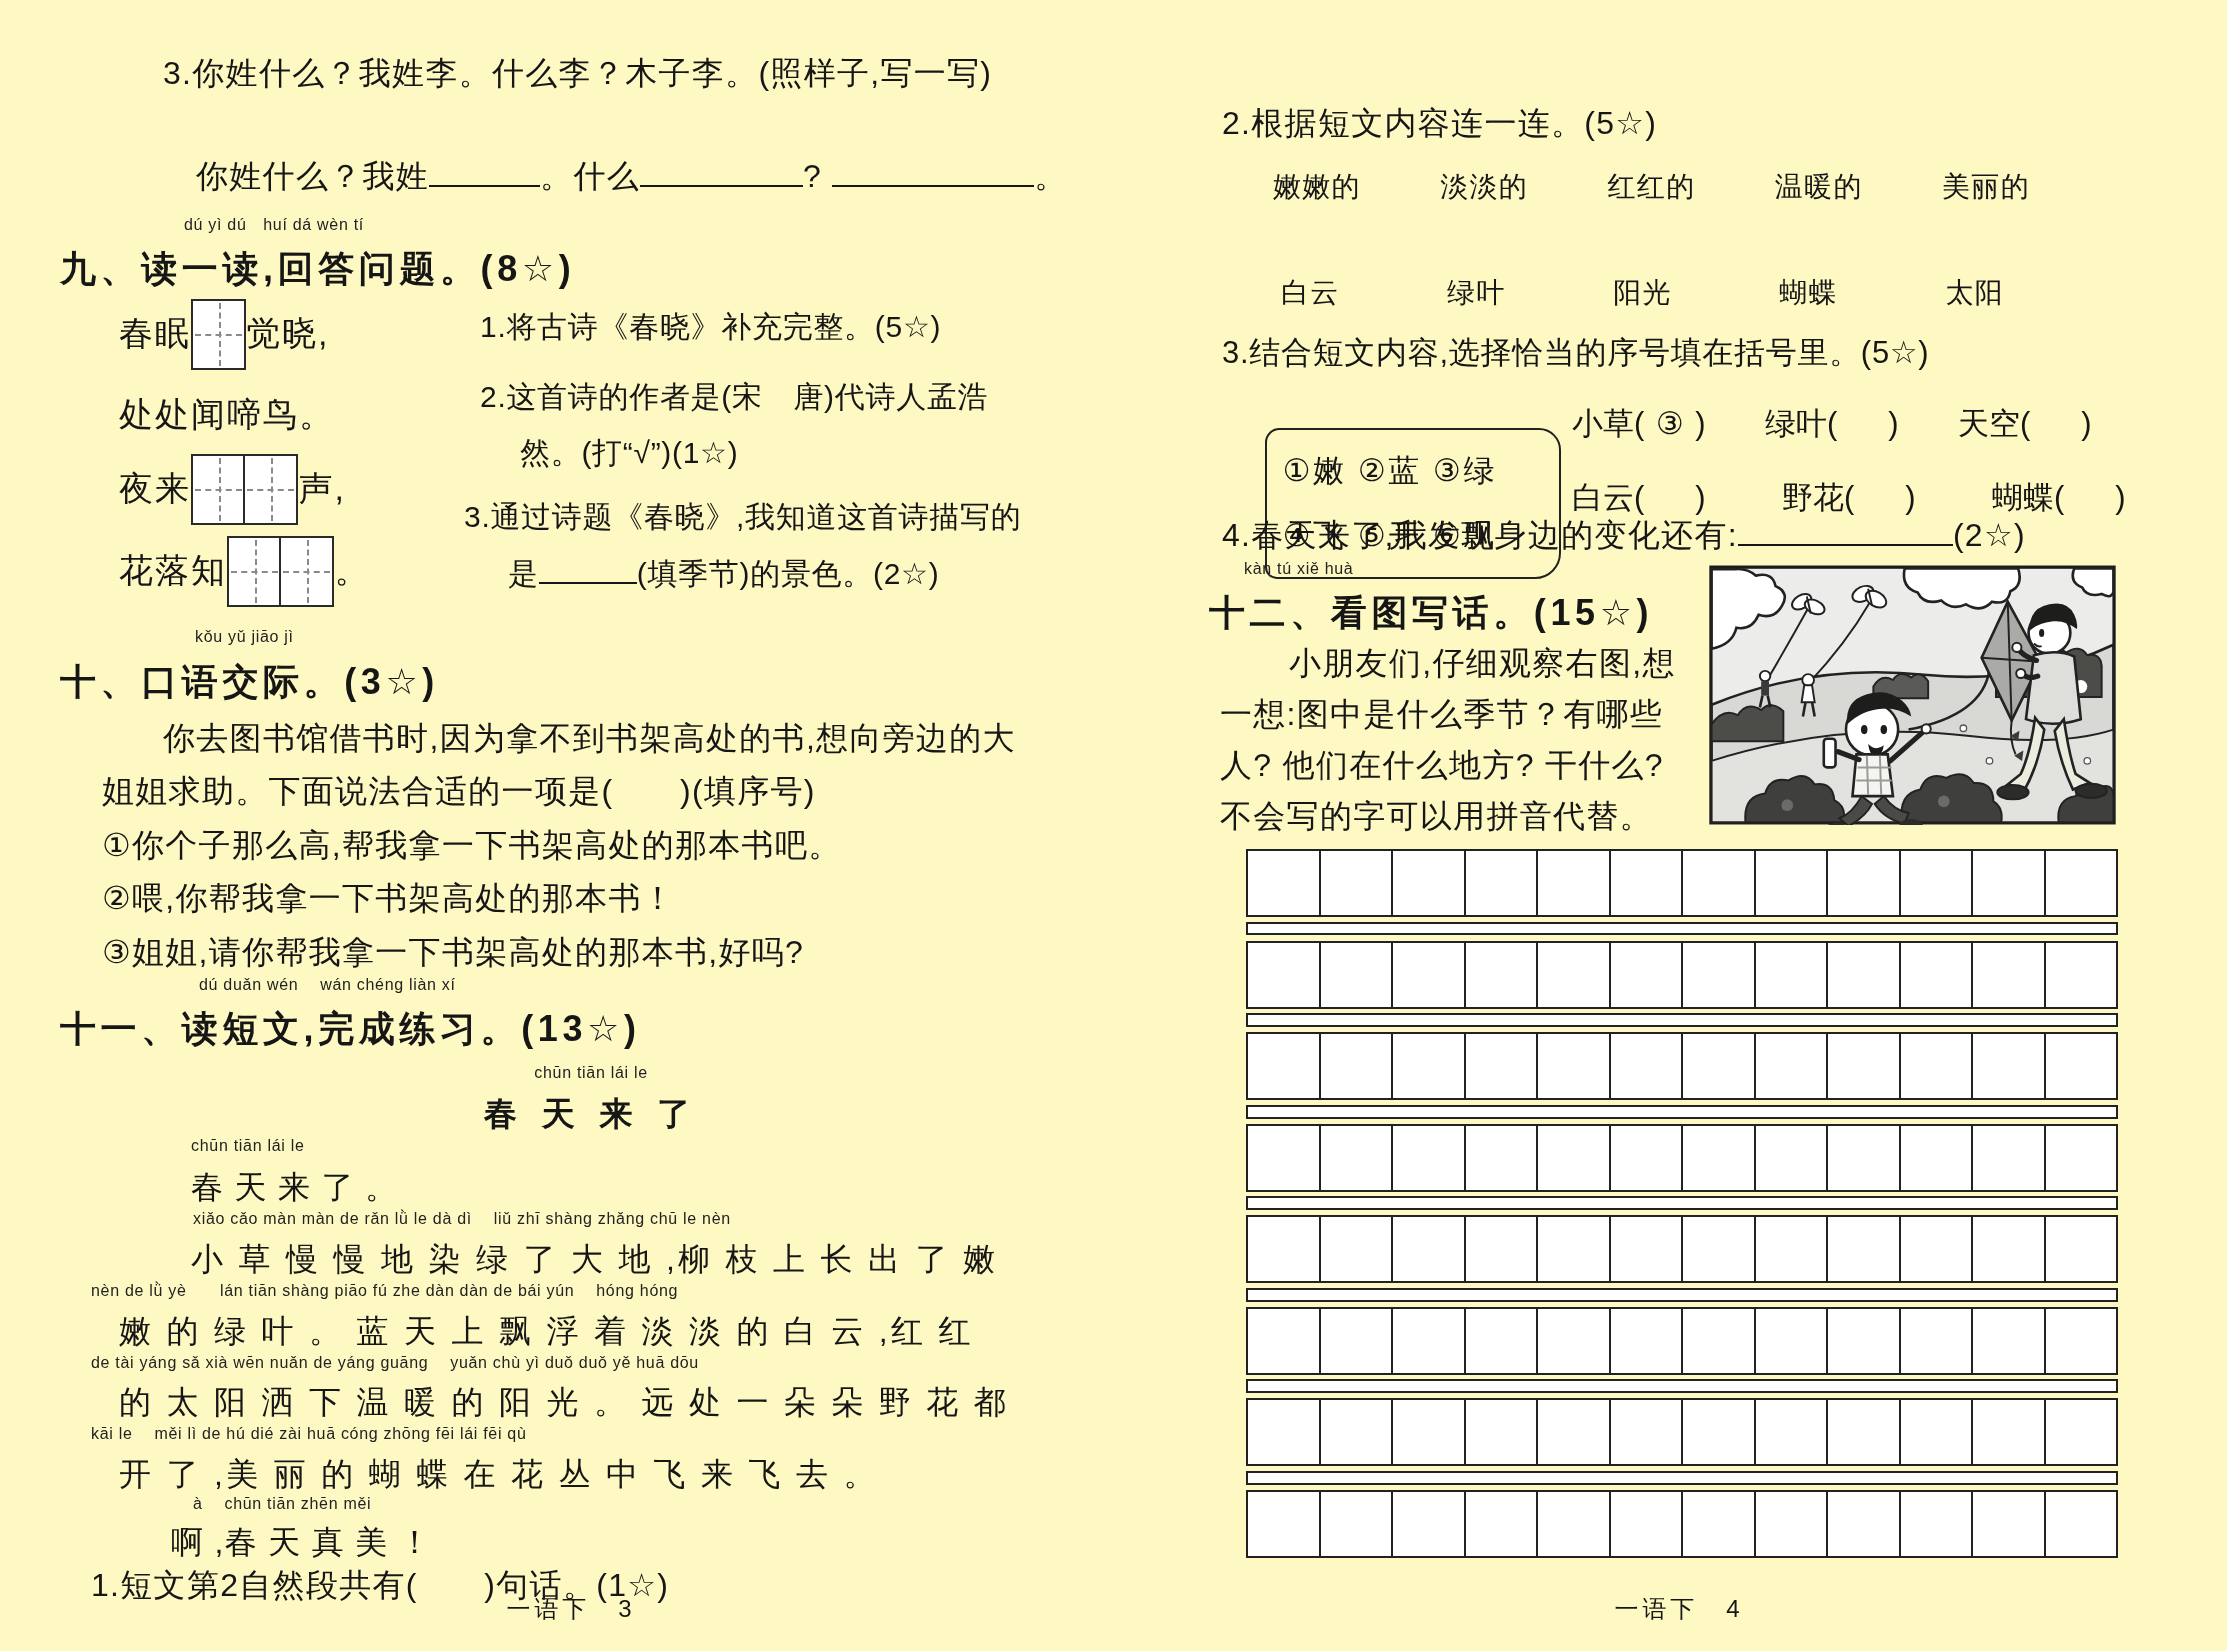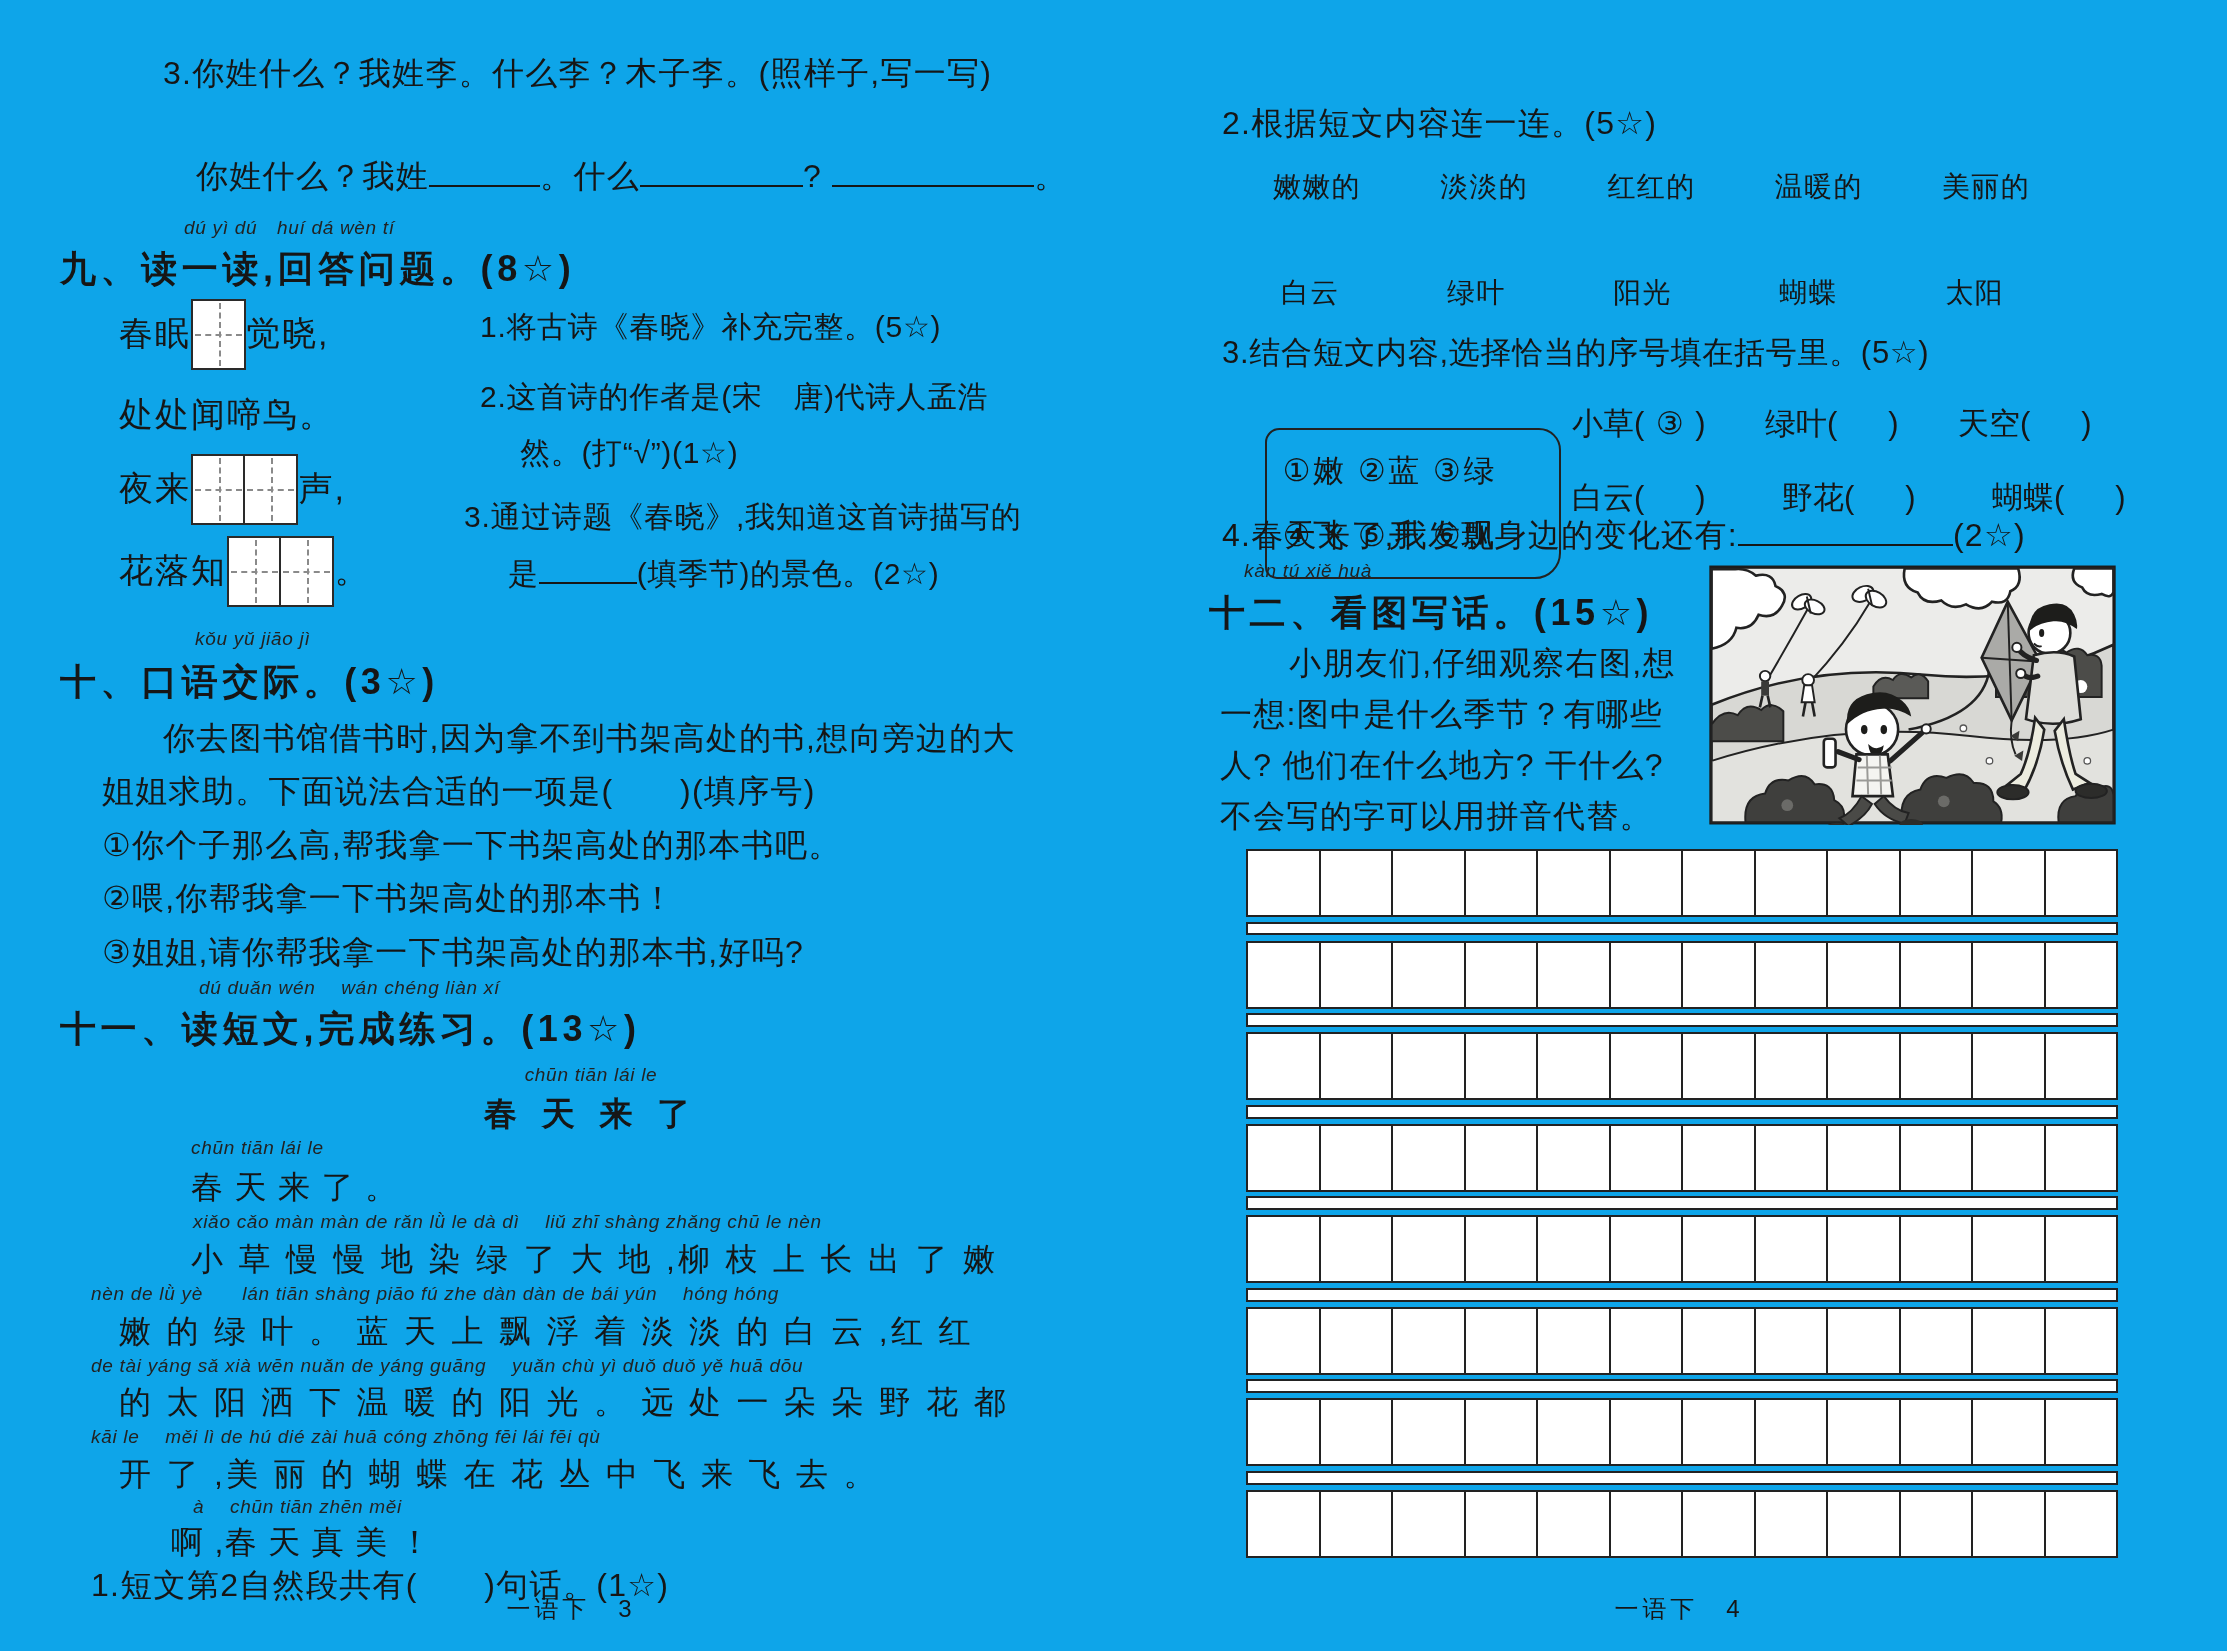--- a/index.html
+++ b/index.html
@@ -1,24 +1,24 @@
 <!DOCTYPE html>
 <html style="font-size:10.4px"><head>
 <meta charset="utf-8">
 <style>
   html,body{margin:0;padding:0;background:#e9e9e6;}
   #sheet{
-    position:relative;width:2227px;height:1652px;background:#0ea5e9;
+    position:relative;width:2227px;height:1652px;background:#fef9c3;
     font-family:"Liberation Sans","DejaVu Sans",sans-serif;color:#161616;overflow:hidden;
   }
   .abs{position:absolute;white-space:nowrap;}
   .cn{font-size:32px;letter-spacing:1.3px;}
   .cn-sm{font-size:30px;letter-spacing:0.7px;}
   .heading{font-size:36px;font-weight:bold;letter-spacing:4.6px;}
-  .py{font-size:19px;letter-spacing:0.7px;color:#222;font-style:italic;}
+  .py{font-size:16px;letter-spacing:0.7px;color:#222;}
   .blank{display:inline-block;border-bottom:2.6px solid #161616;height:6.5px;vertical-align:baseline;}
   .b170{width:111px;} .b250{width:163px;} .b310{width:202px;} .b150{width:98px;} .b330{width:215px;}
   
   .tbox{display:inline-block;width:51px;height:67px;border:2.6px solid #2a2a2a;position:relative;background:#fff;vertical-align:middle;}
   .tbox + .tbox{margin-left:-2.6px;}
   .tbox::before{content:"";position:absolute;left:2px;right:2px;top:50%;border-top:2px dashed #8a8a8a;}
   .tbox::after{content:"";position:absolute;top:2px;bottom:2px;left:50%;border-left:2px dashed #8a8a8a;}
   .poemrow{display:flex;align-items:center;position:absolute;font-size:34px;letter-spacing:2px;}
   
   .bank{position:absolute;border:2.6px solid #222;border-radius:14.4px 22px 26px 11.8px;

